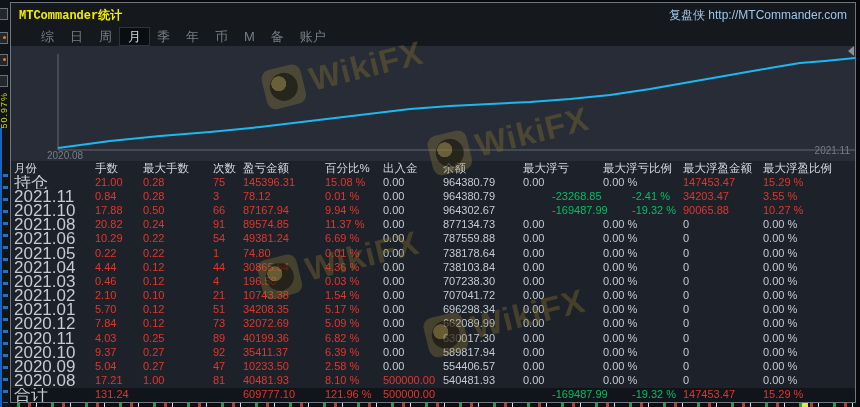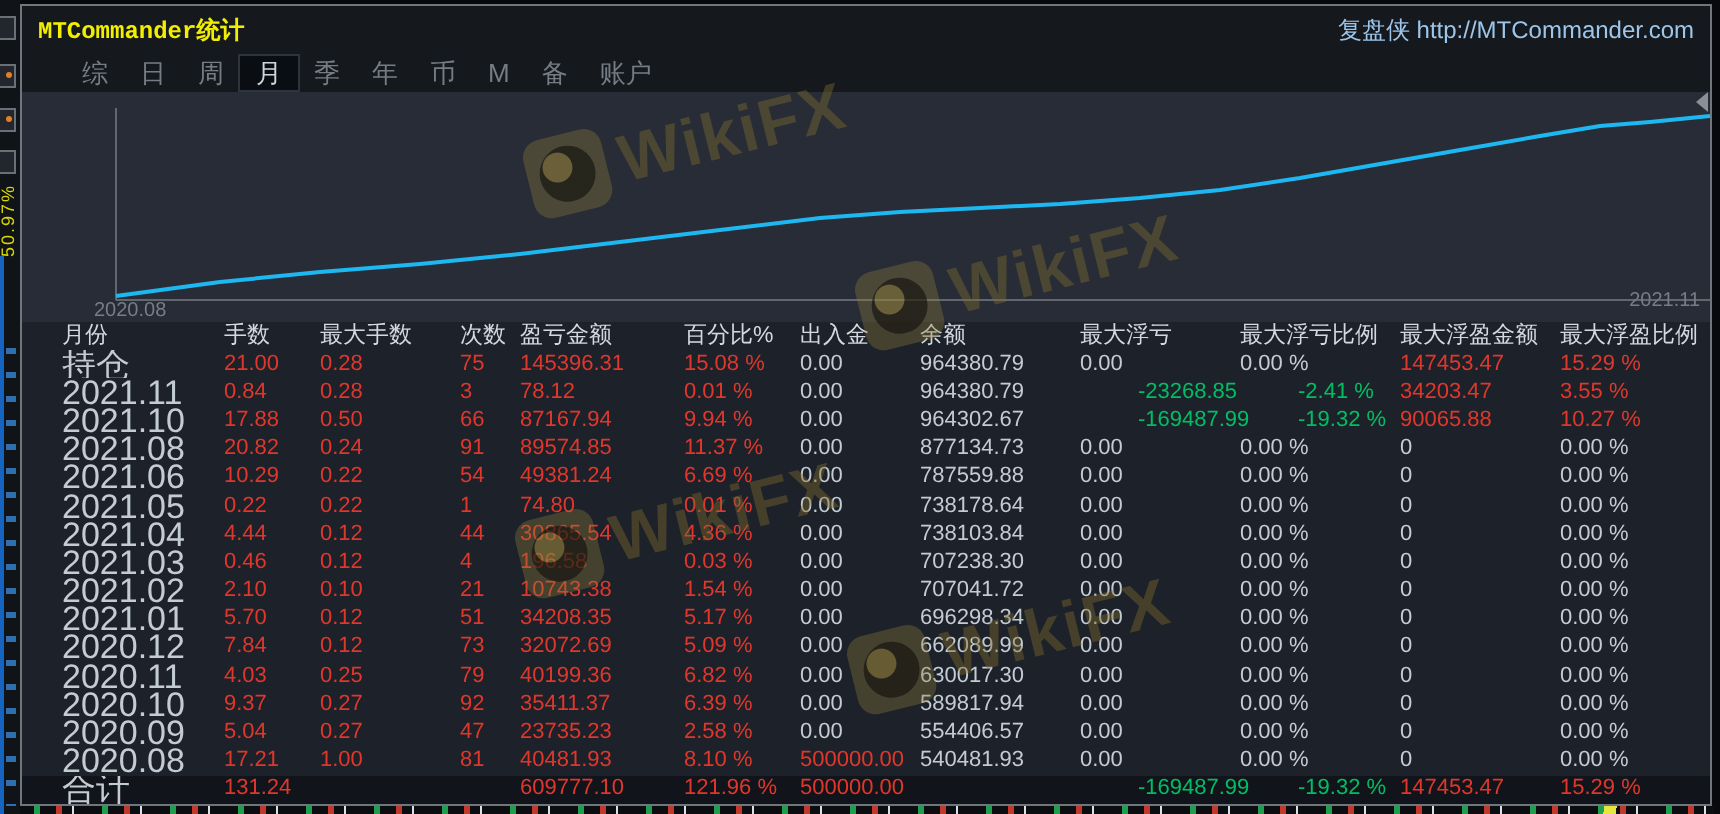--- a/index.html
+++ b/index.html
@@ -35,21 +35,21 @@
   .axis-label{position:absolute;color:#767d87;font-size:10px;}
   .axis-label.start{left:36px;bottom:0px;}
   .axis-label.end{right:5px;bottom:5px;}
   .scroll-arrow{position:absolute;right:1px;top:0px;width:0;height:0;
     border-top:5px solid transparent;border-bottom:5px solid transparent;border-right:6px solid #8b9097;}
 
   
   .table{flex:1;display:flex;flex-direction:column;background:#1d212a;overflow:hidden;}
   .trow{flex:1 1 0;display:grid;align-items:center;white-space:nowrap;overflow:hidden;
     grid-template-columns:81px 48px 70px 30px 82px 58px 60px 80px 80px 80px 80px 1fr;
-    padding-left:20px;font-size:11px;line-height:13px;}
+    padding-left:3px;font-size:11px;line-height:13px;}
   .trow.thead{color:#d3d9e0;font-size:11.5px;}
   .trow.total{background:#11141a;}
   .c-red{color:#e1372b;}
   .c-green{color:#00bf63;margin-left:29px;}
   .c-white{color:#c3cbd3;}
   .row-label{color:#c3cbd3;font-size:17px;}
 
   
   .wm{position:absolute;display:flex;align-items:center;gap:7px;transform:rotate(-14deg);
     pointer-events:none;z-index:6;opacity:.85;}
@@ -278,21 +278,21 @@
           <span class="c-white">662089.99</span>
           <span class="c-white">0.00</span>
           <span class="c-white">0.00 %</span>
           <span class="c-white">0</span>
           <span class="c-white">0.00 %</span>
         </div>
         <div class="trow">
           <span class="row-label">2020.11</span>
           <span class="c-red">4.03</span>
           <span class="c-red">0.25</span>
-          <span class="c-red">79</span>
+          <span class="c-red">89</span>
           <span class="c-red">40199.36</span>
           <span class="c-red">6.82 %</span>
           <span class="c-white">0.00</span>
           <span class="c-white">630017.30</span>
           <span class="c-white">0.00</span>
           <span class="c-white">0.00 %</span>
           <span class="c-white">0</span>
           <span class="c-white">0.00 %</span>
         </div>
         <div class="trow">
@@ -307,21 +307,21 @@
           <span class="c-white">0.00</span>
           <span class="c-white">0.00 %</span>
           <span class="c-white">0</span>
           <span class="c-white">0.00 %</span>
         </div>
         <div class="trow">
           <span class="row-label">2020.09</span>
           <span class="c-red">5.04</span>
           <span class="c-red">0.27</span>
           <span class="c-red">47</span>
-          <span class="c-red">23735.23</span>
+          <span class="c-red">10233.50</span>
           <span class="c-red">2.58 %</span>
           <span class="c-white">0.00</span>
           <span class="c-white">554406.57</span>
           <span class="c-white">0.00</span>
           <span class="c-white">0.00 %</span>
           <span class="c-white">0</span>
           <span class="c-white">0.00 %</span>
         </div>
         <div class="trow">
           <span class="row-label">2020.08</span>

